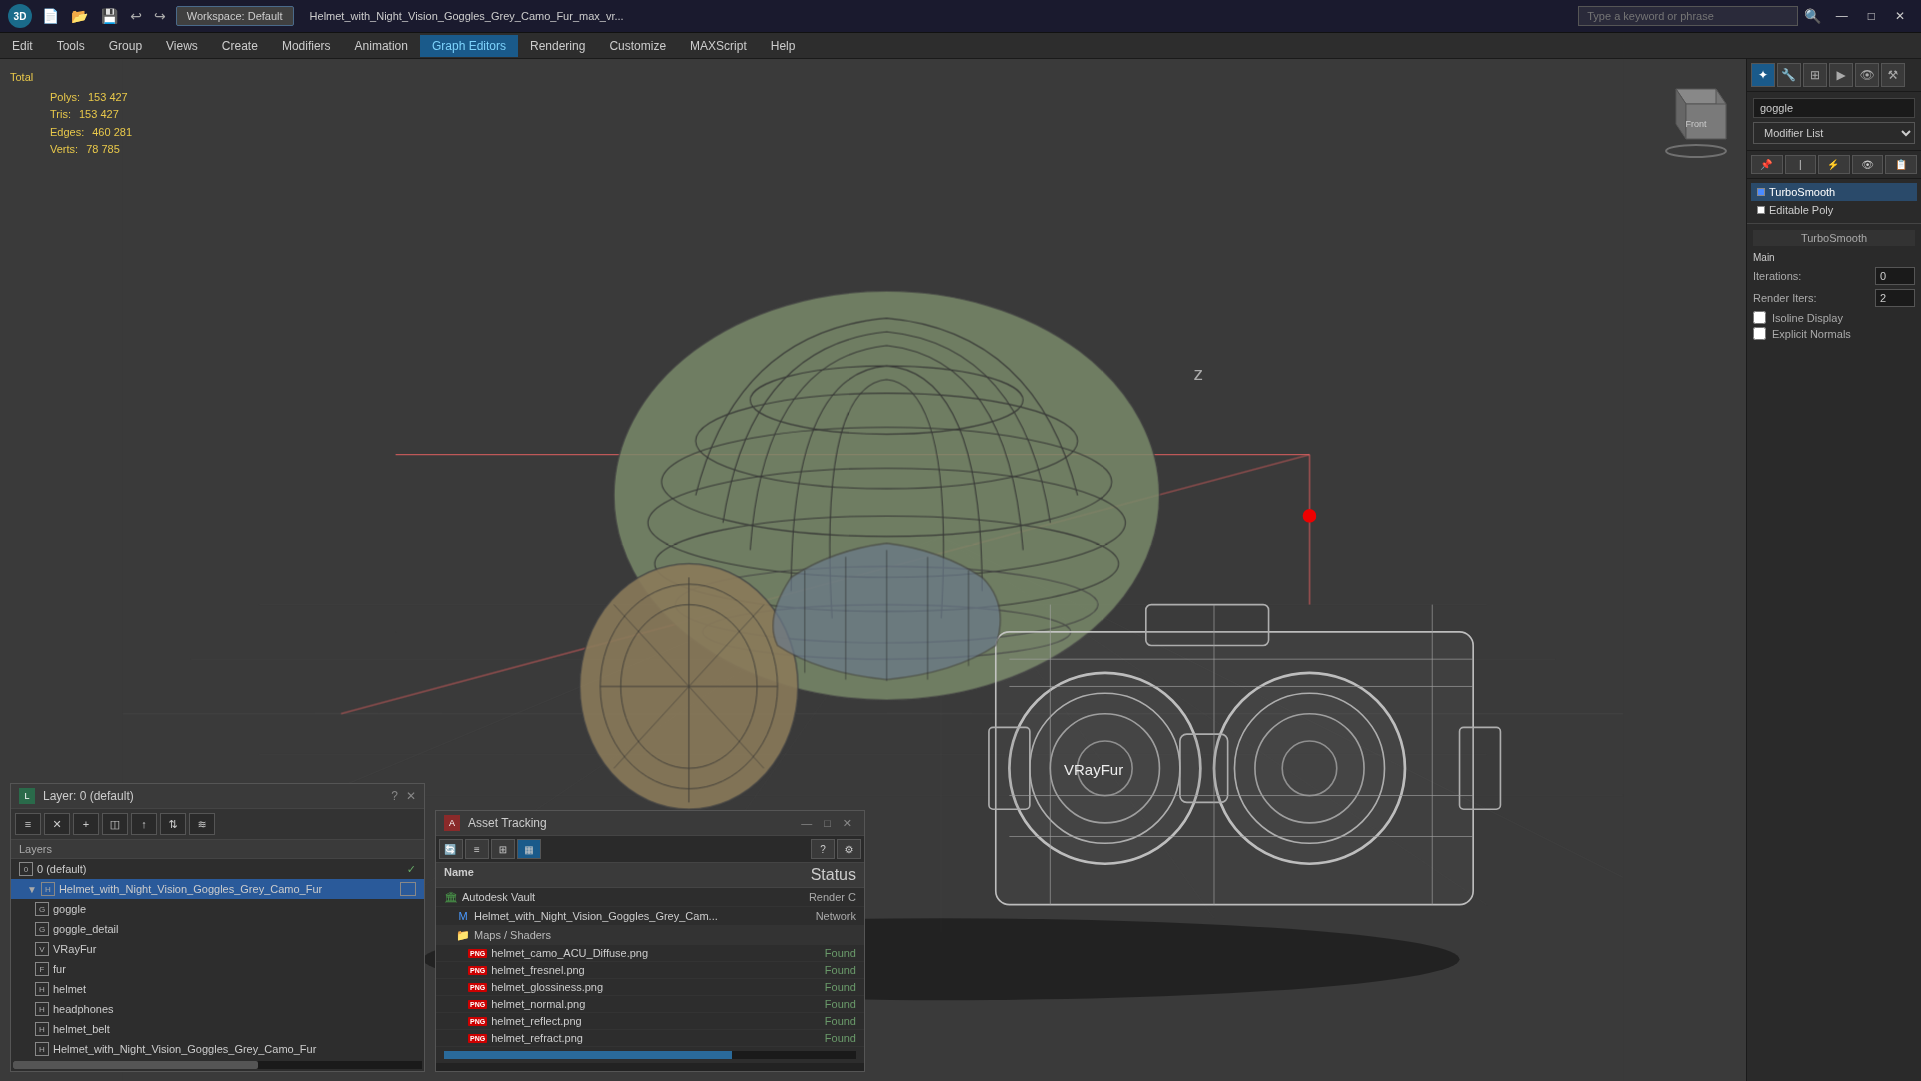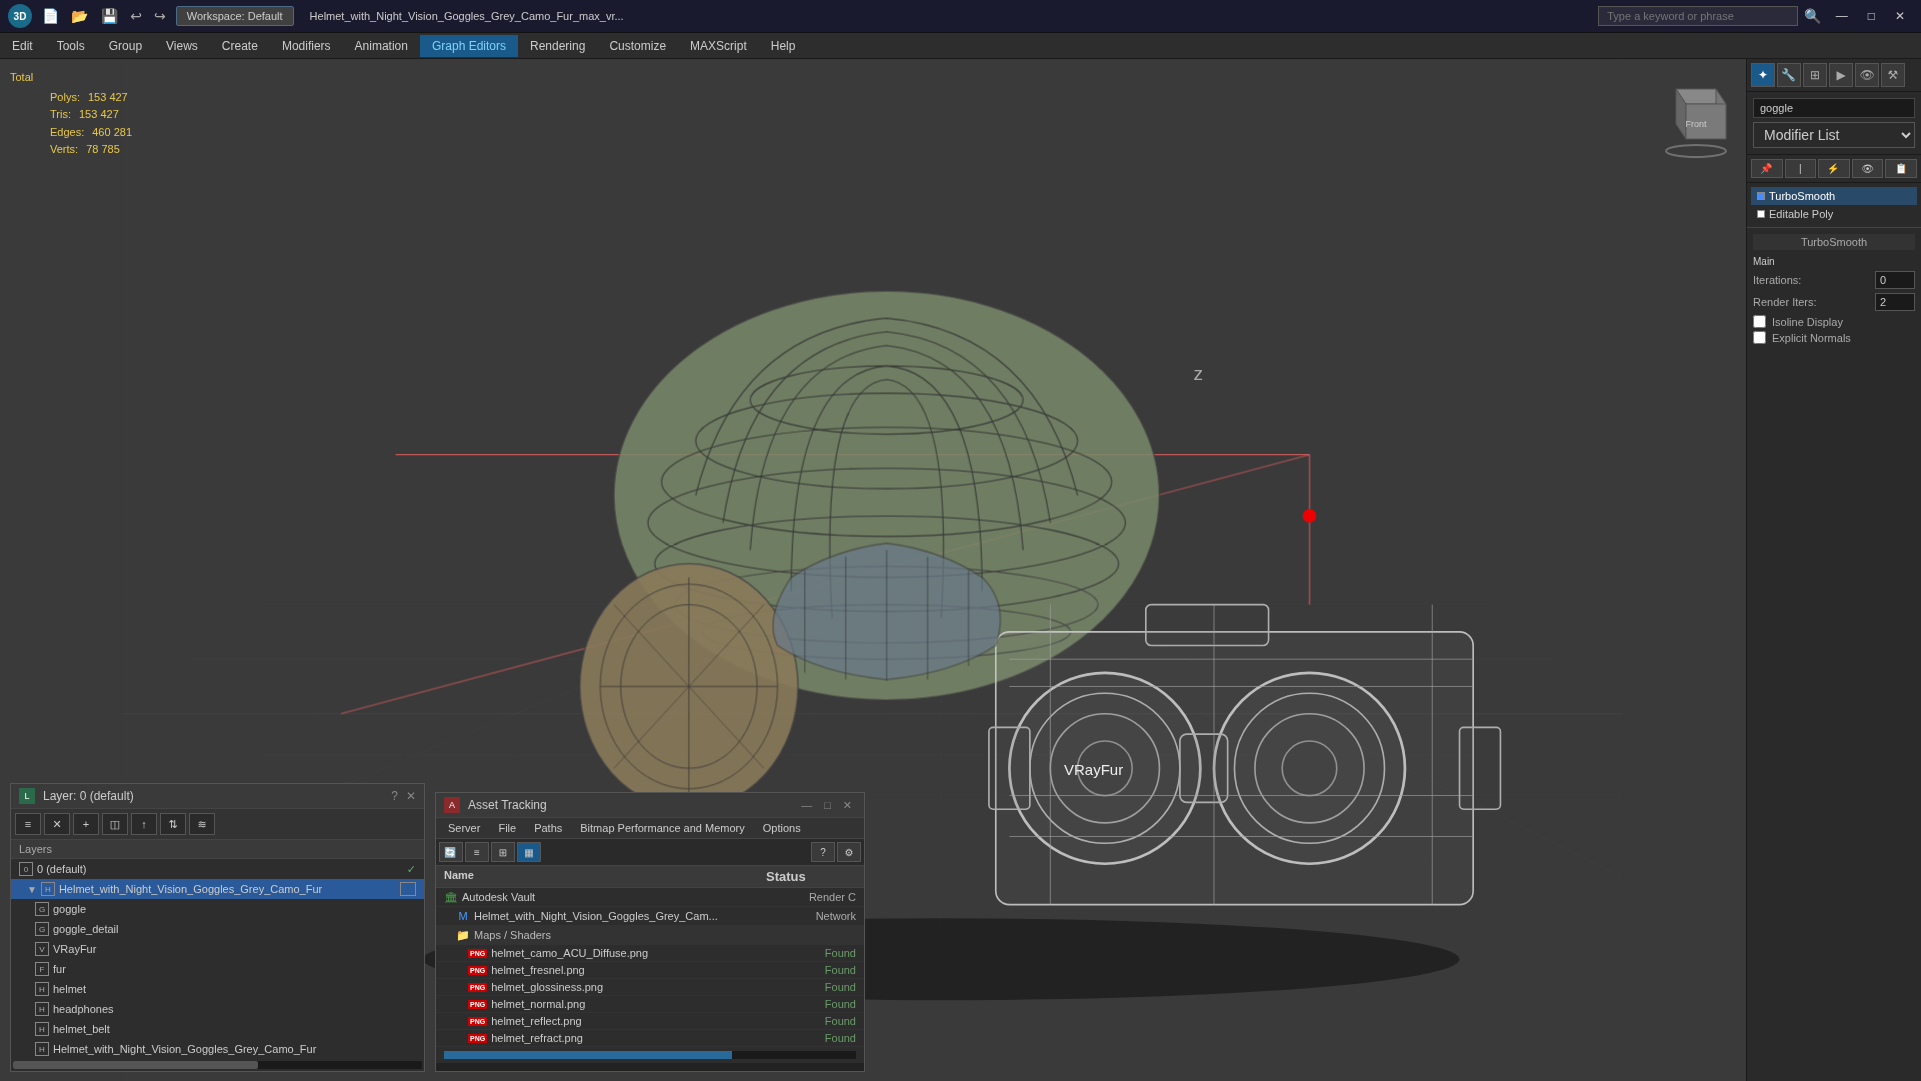--- a/index.html
+++ b/index.html
@@ -5,21 +5,21 @@
     * { box-sizing: border-box; margin: 0; padding: 0; }
     body { background: #3a3a3a; font-family: 'Segoe UI', Arial, sans-serif; font-size: 12px; color: #ccc; width: 1921px; height: 1081px; overflow: hidden; }
 
     
     #titlebar { background: #1a1a2e; height: 32px; display: flex; align-items: center; padding: 16px 8px; gap: 6px; border-bottom: 1px solid #111; }
     #titlebar .app-logo { width: 24px; height: 24px; background: #1a6b8a; border-radius: 50%; display: flex; align-items: center; justify-content: center; color: #fff; font-weight: bold; font-size: 10px; }
     #titlebar .toolbar-icons { display: flex; gap: 4px; align-items: center; }
     #titlebar .toolbar-icons span { color: #aaa; cursor: pointer; font-size: 14px; padding: 2px 4px; }
     #titlebar .workspace-btn { background: #404040; border: 1px solid #4a6a8a; color: #ccc; padding: 3px 10px; border-radius: 2px; cursor: pointer; font-size: 11px; }
     #titlebar .file-title { flex: 1; color: #ccc; font-size: 11px; padding: 0 10px; overflow: hidden; text-overflow: ellipsis; white-space: nowrap; }
-    #titlebar .search-box { background: #2a2a3a; border: 1px solid #555; color: #ccc; padding: 3px 8px; width: 200px; font-size: 11px; }
+    #titlebar .search-box { background: #2a2a3a; border: 1px solid #555; color: #ccc; padding: 3px 8px; width: 220px; font-size: 11px; }
     #titlebar .win-controls { display: flex; gap: 4px; }
     #titlebar .win-btn { background: none; border: none; color: #ccc; cursor: pointer; padding: 4px 8px; font-size: 12px; }
 
     
     #menubar { background: #2d2d2d; height: 26px; display: flex; align-items: center; border-bottom: 1px solid #1a1a1a; }
     #menubar .menu-item { padding: 4px 12px; cursor: pointer; color: #ccc; font-size: 12px; }
     #menubar .menu-item.active { background: #1a5a8a; color: #7dd3fc; }
 
     
     #viewport-label { background: #2a2a2a; height: 24px; display: flex; align-items: center; padding: 0 8px; color: #aaa; font-size: 11px; border-bottom: 1px solid #1a1a1a; }
@@ -43,21 +43,21 @@
     #nav-cube { position: absolute; top: 10px; right: 10px; width: 80px; height: 80px; z-index: 10; }
 
     
     #right-panel { width: 175px; background: #2a2a2a; border-left: 1px solid #1a1a1a; display: flex; flex-direction: column; }
     #right-panel-top { padding: 4px; display: flex; flex-wrap: wrap; gap: 2px; border-bottom: 1px solid #1a1a1a; }
     #right-panel-top .panel-icon { width: 24px; height: 24px; background: #3a3a3a; border: 1px solid #555; display: flex; align-items: center; justify-content: center; cursor: pointer; color: #aaa; font-size: 12px; }
     #right-panel-top .panel-icon.active { background: #1a5a8a; color: #fff; }
 
     #modifier-section { padding: 6px; border-bottom: 1px solid #1a1a1a; }
     #modifier-search { background: #1a1a1a; border: 1px solid #444; color: #ccc; padding: 3px 6px; width: 100%; font-size: 11px; margin-bottom: 4px; }
-    #modifier-dropdown { background: #2a2a2a; border: 1px solid #555; color: #ccc; padding: 3px 6px; width: 100%; font-size: 14px; cursor: pointer; }
+    #modifier-dropdown { background: #2a2a2a; border: 1px solid #555; color: #ccc; padding: 3px 6px; width: 100%; font-size: 11px; cursor: pointer; }
 
     #modifier-stack { padding: 4px; }
     .mod-item { display: flex; align-items: center; gap: 4px; padding: 3px 6px; cursor: pointer; font-size: 11px; }
     .mod-item.active { background: #2a4a6a; color: #fff; }
     .mod-item .mod-dot { width: 8px; height: 8px; background: #fff; border: 1px solid #888; }
     .mod-item .mod-dot.blue { background: #4a8aff; }
 
     
     #mod-controls { display: flex; gap: 2px; padding: 4px; border-bottom: 1px solid #1a1a1a; }
     #mod-controls button { flex: 1; background: #3a3a3a; border: 1px solid #555; color: #ccc; padding: 3px; cursor: pointer; font-size: 10px; }
@@ -100,21 +100,21 @@
     #asset-header .panel-title-text { flex: 1; font-size: 12px; color: #ccc; }
     #asset-header .win-btns { display: flex; gap: 4px; }
     #asset-header .win-btn-s { background: none; border: none; color: #888; cursor: pointer; font-size: 11px; padding: 0 4px; }
     #asset-menubar { display: flex; gap: 2px; background: #333; padding: 2px 4px; border-bottom: 1px solid #444; }
     #asset-menubar .am-item { color: #ccc; font-size: 11px; padding: 2px 8px; cursor: pointer; }
     #asset-toolbar { display: flex; gap: 2px; padding: 3px; background: #2a2a2a; border-bottom: 1px solid #444; }
     #asset-toolbar .at-btn { background: #3a3a3a; border: 1px solid #555; color: #ccc; width: 24px; height: 20px; cursor: pointer; display: flex; align-items: center; justify-content: center; font-size: 10px; }
     #asset-toolbar .at-btn.active { background: #1a5a8a; }
     #asset-table-header { display: flex; background: #3a3a3a; border-bottom: 1px solid #444; padding: 3px 8px; }
     .at-col-name { flex: 1; font-size: 11px; color: #ccc; font-weight: bold; }
-    .at-col-status { width: 90px; font-size: 13px; color: #ccc; font-weight: bold; }
+    .at-col-status { width: 90px; font-size: 16px; color: #ccc; font-weight: normal; text-align: right; }
     .at-row { display: flex; align-items: center; padding: 2px 8px; font-size: 11px; color: #ccc; border-bottom: 1px solid #333; }
     .at-row .at-icon { width: 14px; height: 14px; margin-right: 4px; display: inline-flex; align-items: center; justify-content: center; }
     .at-row .at-name { flex: 1; }
     .at-row .at-status { width: 90px; text-align: right; color: #aaa; }
     .at-row .at-status.found { color: #6a9a6a; }
     .at-row .at-status.network { color: #aaa; }
     .at-row.indent1 { padding-left: 20px; }
     .at-row.indent2 { padding-left: 32px; }
     .at-row.header-row { background: #333; color: #bbb; }
     .at-progress { height: 8px; background: #1a1a1a; margin: 4px 8px; }
@@ -384,27 +384,20 @@
       <div id="asset-panel">
         <div id="asset-header">
           <div class="panel-title-icon">A</div>
           <span class="panel-title-text">Asset Tracking</span>
           <div class="win-btns">
             <button class="win-btn-s">—</button>
             <button class="win-btn-s">□</button>
             <button class="win-btn-s">✕</button>
           </div>
         </div>
-        <div id="asset-menubar">
-          <span class="am-item">Server</span>
-          <span class="am-item">File</span>
-          <span class="am-item">Paths</span>
-          <span class="am-item">Bitmap Performance and Memory</span>
-          <span class="am-item">Options</span>
-        </div>
         <div id="asset-toolbar">
           <button class="at-btn">🔄</button>
           <button class="at-btn">≡</button>
           <button class="at-btn">⊞</button>
           <button class="at-btn active">▦</button>
           <span style="flex:1"></span>
           <button class="at-btn">?</button>
           <button class="at-btn">⚙</button>
         </div>
 

